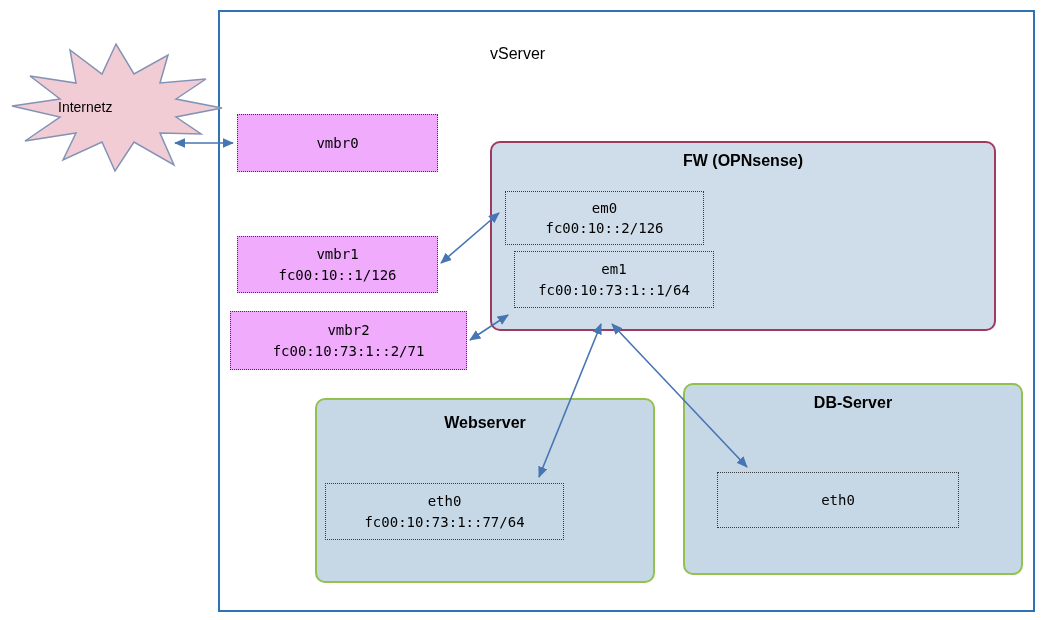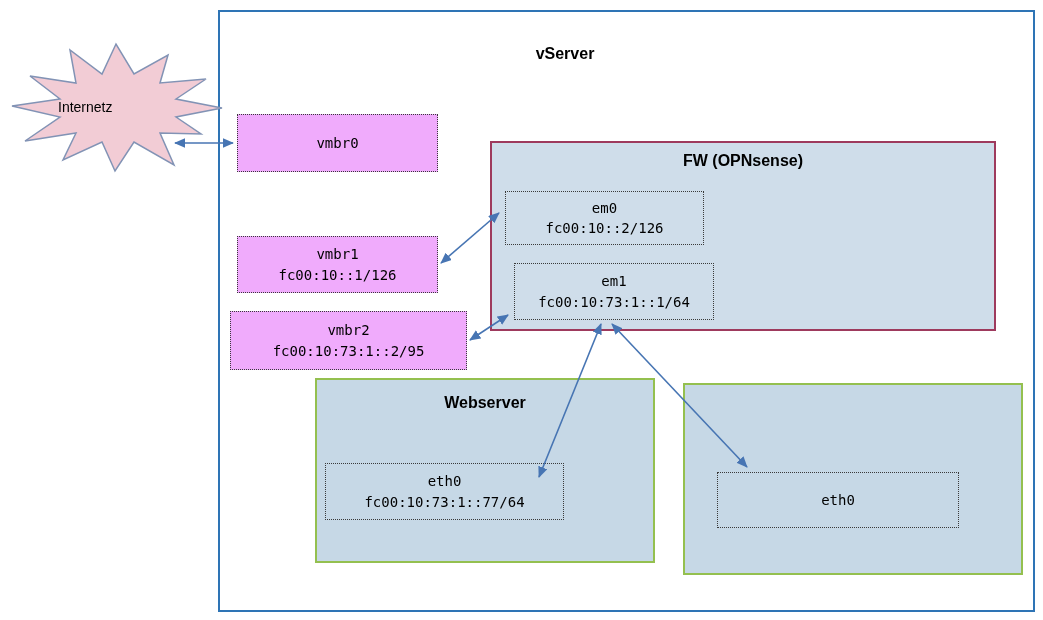--- a/index.html
+++ b/index.html
@@ -7,41 +7,41 @@
   body { font-family:"Liberation Sans", sans-serif; color:#000; }
 
   .canvas { position:relative; width:1043px; height:620px; background:#fff; overflow:hidden; }
 
   
   .vserver {
     position:absolute; left:218px; top:10px; width:817px; height:602px;
     border:2px solid #2e74b5; background:transparent;
   }
   .vserver-title {
-    position:absolute; left:490px; top:45px; width:150px; text-align:center;
-    font-weight:bold; font-size:16px;
+    position:absolute; left:490px; top:45px; width:150px; 
+    font-weight:normal; font-size:16px;
   }
 
   
   .netbox {
     position:absolute; border:1px dotted #3a3a3a; background:#f0abfc;
     display:flex; flex-direction:column; align-items:center; justify-content:center;
     font-family:"DejaVu Sans Mono", monospace; font-size:14px; line-height:1.45;
     text-align:center;
   }
   .netbox.clear { background:transparent; }
 
   
-  .group { position:absolute; }
+  .group { position:absolute;border-radius:10px; }
   .fw {
     left:490px; top:141px; width:506px; height:190px;
     background:#cfddea; border:2px solid #9e3a5d;
   }
   .server { background:#c6d8e6; border:2px solid #94c04f; }
-  .webserver { left:315px; top:378px; width:340px; height:185px; }
+  .webserver { left:315px; top:398px; width:340px; height:185px; }
   .dbserver  { left:683px; top:383px; width:340px; height:192px; }
   .group-title { text-align:center; font-weight:bold; font-size:16px; }
   .fw .group-title { padding-top:9px; }
   .webserver .group-title { padding-top:14px; }
   .dbserver .group-title { padding-top:9px; }
 
   
   .starburst { position:absolute; left:0; top:38px; width:235px; height:140px; }
   .internet-label {
     position:absolute; left:58px; top:99px; width:125px; text-align:left;
@@ -58,50 +58,51 @@
 
   <div class="vserver"></div>
   <div class="vserver-title">vServer</div>
 
   <div class="group fw">
     <div class="group-title">FW (OPNsense)</div>
     <div class="netbox clear" style="left:13px; top:48px; width:199px; height:54px;">
       <span>em0</span>
       <span>fc00:10::2/126</span>
     </div>
-    <div class="netbox clear" style="left:22px; top:120px; width:200px; height:57px;">
+    <div class="netbox clear" style="left:22px; top:108px; width:200px; height:57px;">
       <span>em1</span>
       <span>fc00:10:73:1::1/64</span>
     </div>
   </div>
 
   <div class="group server webserver">
     <div class="group-title">Webserver</div>
     <div class="netbox clear" style="left:8px; top:83px; width:239px; height:57px;">
       <span>eth0</span>
       <span>fc00:10:73:1::77/64</span>
     </div>
   </div>
 
   <div class="group server dbserver">
+    <div class="group-title">DB-Server</div>
     <div class="netbox clear" style="left:32px; top:87px; width:242px; height:56px;">
       <span>eth0</span>
     </div>
   </div>
 
   <div class="netbox" style="left:237px; top:114px; width:201px; height:58px;">
     <span>vmbr0</span>
   </div>
   <div class="netbox" style="left:237px; top:236px; width:201px; height:57px;">
     <span>vmbr1</span>
     <span>fc00:10::1/126</span>
   </div>
   <div class="netbox" style="left:230px; top:311px; width:237px; height:59px;">
     <span>vmbr2</span>
-    <span>fc00:10:73:1::2/95</span>
+    <span>fc00:10:73:1::2/71</span>
   </div>
 
   <svg class="starburst" viewBox="0 0 235 140">
     <polygon points="222,70 176,79 201,96 160,95 174,127 134,104 115,133 102,104 63,122 76,95 25,103 60,79 12,68 60,61 30,38 76,45 70,12 102,36 116,6 134,36 168,17 160,45 206,41 176,61" fill="#f2ccd5" stroke="#8293b5" stroke-width="1.5" stroke-linejoin="miter"></polygon>
   </svg>
   <div class="internet-label">Internetz</div>
 
   <svg class="arrows" viewBox="0 0 1043 620">
     <defs>
       <marker id="ah" markerWidth="8" markerHeight="7" refX="6.4" refY="3" orient="auto-start-reverse" markerUnits="strokeWidth">

